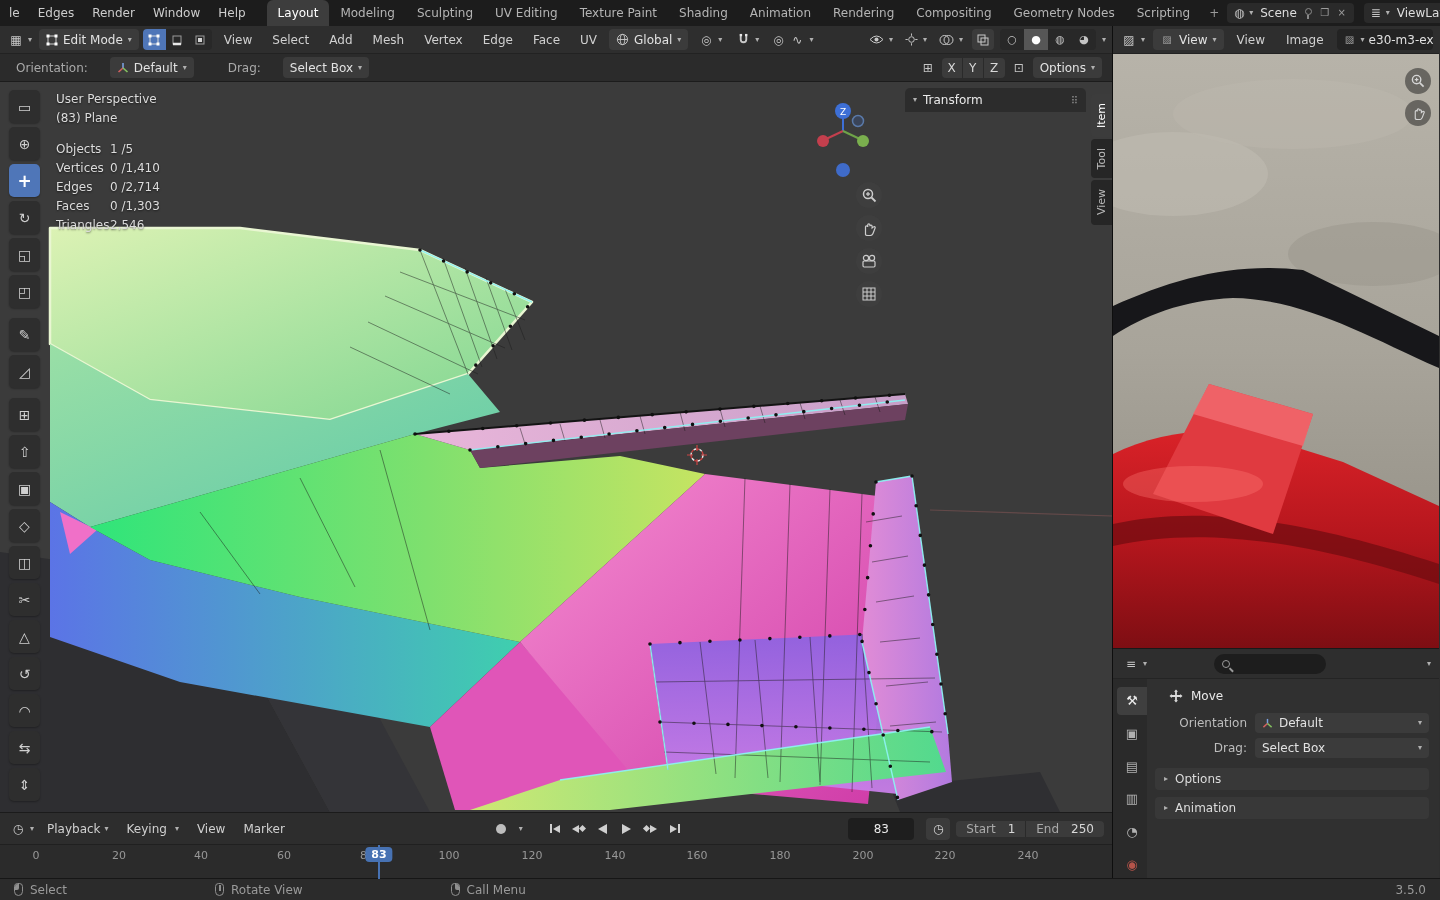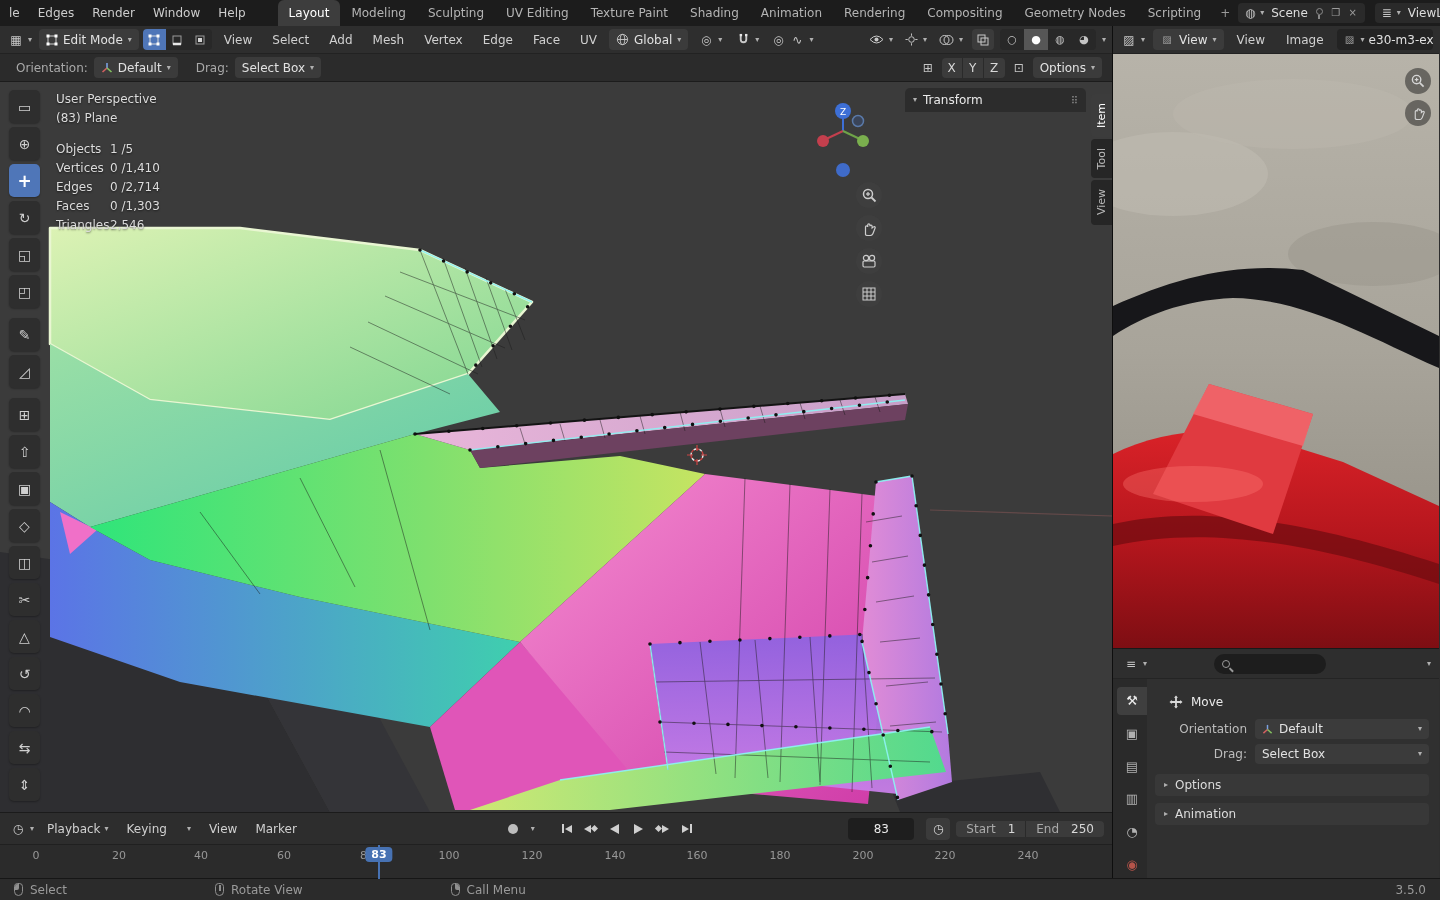--- a/index.html
+++ b/index.html
@@ -10,21 +10,21 @@
 .caret{font-size:8px;color:#b0b0b0;line-height:1;}
 .ic{display:inline-flex;align-items:center;justify-content:center;min-width:14px;height:14px;color:#c6c6c6;font-size:12px;line-height:1;}
 .ic.sm{font-size:10px;color:#9c9c9c;}
 .dd{display:inline-flex;align-items:center;gap:5px;background:#3b3b3b;height:21px;border-radius:4px;padding:0 7px;color:#e2e2e2;white-space:nowrap;}
 .menubtn{padding:0 8px;color:#d0d0d0;white-space:nowrap;}
 .lbl{color:#a9a9a9;white-space:nowrap;}
 
 
 .topbar{height:26px;background:#1c1c1c;display:flex;align-items:center;padding:0 22px 0 0;color:#cdcdcd;flex:none;}
 .menu{padding:0 9px;line-height:26px;white-space:nowrap;}
-.wtabs{display:flex;height:26px;margin-left:23px;}
+.wtabs{display:flex;height:26px;margin-left:12px;}
 .wtab{padding:0 11px;line-height:26px;color:#b4b4b4;white-space:nowrap;border-radius:6px 6px 0 0;}
 .wtab.active{background:#3d3d3d;color:#fff;}
 .wtab.add{color:#9a9a9a;padding:0 8px;}
 .tb-right{margin-left:auto;display:flex;gap:10px;align-items:center;}
 .dblock{display:flex;align-items:center;gap:3px;background:#2a2a2a;border-radius:4px;height:20px;padding:0 5px;}
 .dlabel{color:#dedede;padding:0 4px;white-space:nowrap;}
 .pinic{width:7px;height:7px;border:1.5px solid #8a8a8a;border-radius:50%;position:relative;margin:0 3px 4px 1px;display:inline-block;}
 .pinic::after{content:"";position:absolute;left:1.5px;top:6.5px;width:1.5px;height:4px;background:#8a8a8a;}
 
 
@@ -36,21 +36,21 @@
 .vph{height:28px;background:#2e2e2e;border-bottom:1px solid #222;display:flex;align-items:center;gap:4px;padding:0 6px;flex:none;}
 .mode3{display:flex;background:#282828;border-radius:4px;overflow:hidden;}
 .mbtn{width:23px;height:21px;display:flex;align-items:center;justify-content:center;}
 .mbtn.active{background:#4f76b8;}
 .mlauto{margin-left:auto;}
 .shadegrp{display:flex;background:#282828;border-radius:4px;overflow:hidden;}
 .shbtn{width:24px;height:21px;display:flex;align-items:center;justify-content:center;color:#c4c4c4;font-size:11px;}
 .shbtn.active{background:#565656;color:#fff;}
 
 
-.ts{height:28px;background:#2b2b2b;border-bottom:1px solid #1c1c1c;display:flex;align-items:center;gap:6px;padding:0 10px 0 16px;flex:none;}
+.ts{height:28px;background:#2b2b2b;border-bottom:1px solid #1c1c1c;display:flex;align-items:center;gap:22px;padding:0 10px 0 16px;flex:none;}
 .axisgrp{display:flex;border-radius:4px;overflow:hidden;}
 .axisbtn{width:21px;height:20px;background:#3b3b3b;display:flex;align-items:center;justify-content:center;color:#d8d8d8;border-right:1px solid #2a2a2a;}
 .axisbtn:last-child{border-right:none;}
 
 
 .vp{position:relative;height:730px;background:#3b3b3b;overflow:hidden;flex:none;}
 .vp svg.mesh{position:absolute;left:0;top:0;}
 .vp-toolbar{position:absolute;left:9px;top:8px;display:flex;flex-direction:column;gap:4px;}
 .tool{width:31px;height:33px;background:#2e2e2e;border-radius:5px;display:flex;align-items:center;justify-content:center;color:#cfcfcf;font-size:14px;box-shadow:0 1px 2px rgba(0,0,0,.3);}
 .tool.active{background:#4f76b8;color:#fff;}
@@ -113,21 +113,21 @@
 .pbody{flex:1;display:flex;min-height:0;}
 .ptabs{width:34px;background:#2a2a2a;display:flex;flex-direction:column;align-items:flex-end;padding-top:8px;gap:5px;}
 .ptab{width:30px;height:28px;border-radius:4px 0 0 4px;display:flex;align-items:center;justify-content:center;color:#b2b2b2;font-size:13px;}
 .ptab.active{background:#3f3f3f;color:#ececec;}
 .ptab.world{color:#b5544a;}
 .pcontent{flex:1;padding:8px 10px 0 8px;}
 .prow{display:flex;align-items:center;margin-bottom:5px;}
 .prow .pl{width:100px;text-align:right;padding-right:8px;color:#bdbdbd;white-space:nowrap;}
 .pdd{flex:1;display:flex;align-items:center;gap:6px;background:#3b3b3b;height:20px;border-radius:4px;padding:0 7px;color:#e2e2e2;}
 .pdd .caret{margin-left:auto;}
-.toolrow{display:flex;align-items:center;gap:8px;margin:8px 0 10px 14px;color:#eaeaea;}
+.toolrow{display:flex;align-items:center;gap:8px;margin:2px 0 10px 14px;color:#eaeaea;}
 .panelbar{height:22px;background:#383838;border-radius:4px;display:flex;align-items:center;gap:7px;padding:0 9px;color:#dcdcdc;margin-bottom:7px;}
 
 
 .statusbar{height:22px;background:#2b2b2b;border-top:1px solid #161616;display:flex;align-items:center;padding:0 14px;color:#9a9a9a;flex:none;}
 .hint{display:flex;align-items:center;margin-right:148px;}
 .mouse{width:9px;height:13px;border:1px solid #8f8f8f;border-radius:4px 4px 5px 5px;display:inline-block;position:relative;margin-right:7px;}
 .mouse.l::before{content:"";position:absolute;left:0;top:0;width:4px;height:6px;background:#8f8f8f;border-radius:3px 0 2px 0;}
 .mouse.m::before{content:"";position:absolute;left:3px;top:1px;width:2px;height:6px;background:#8f8f8f;}
 .mouse.r::before{content:"";position:absolute;right:0;top:0;width:4px;height:6px;background:#8f8f8f;border-radius:0 3px 0 2px;}
 .version{margin-left:auto;color:#9a9a9a;}
@@ -569,21 +569,21 @@
 
       <div class="tlh">
         <div class="dd" style="background:transparent;padding:0 3px">
           <span class="ic">◷</span>
           <span class="caret">▾</span>
         </div>
         <div class="menubtn" style="display:flex;align-items:center;gap:4px">
             <span>Playback</span>
             <span class="caret">▾</span>
           </div>
-        <div class="menubtn" style="display:flex;align-items:center;gap:20px">
+        <div class="menubtn" style="display:flex;align-items:center;gap:8px">
             <span>Keying</span>
             <span class="caret">▾</span>
           </div>
         <div class="menubtn">View</div>
         <div class="menubtn">Marker</div>
         <div class="tgroup" style="margin-left:195px">
           <div class="tp">
               <span class="rec"></span>
             </div>
           <div class="tp narrow">

